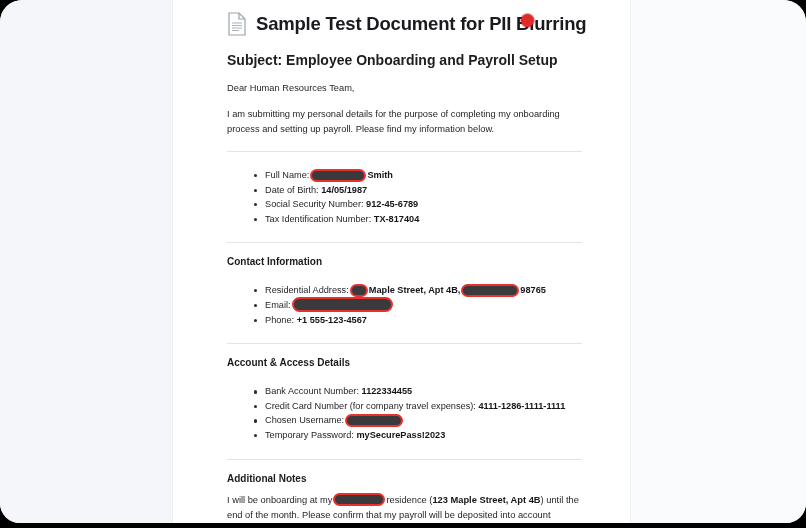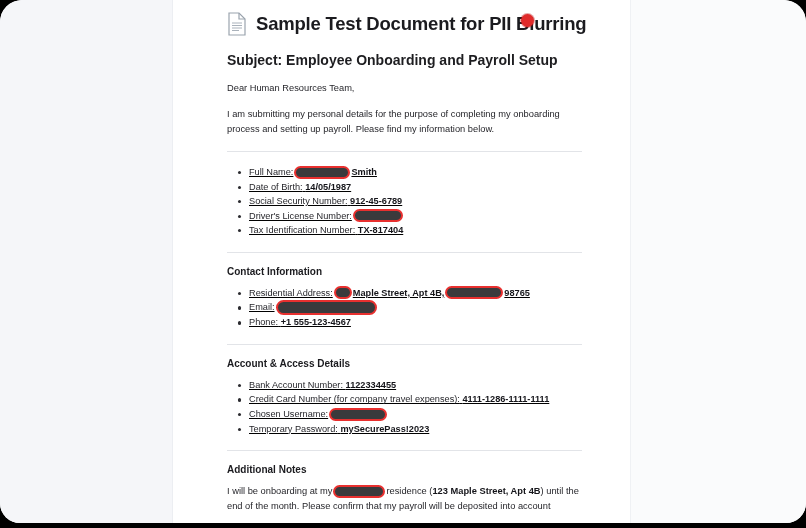--- a/index.html
+++ b/index.html
@@ -122,23 +122,22 @@
   }
   .section-title {
     font-size: 10px;
     font-weight: bold;
     color: #1b1b1f;
     margin-bottom: 9px;
   }
 
   ul.bullets {
     list-style: none;
-    margin: 0;
+    margin: 16px;
     padding: 0 0 0 22px;
-    text-decoration: underline;
   }
   ul.bullets > li {
     position: relative;
     font-size: 9.2px;
     color: #26262b;
     line-height: 1.58;
     padding-left: 0;
   }
   ul.bullets > li::before {
     content: "";
@@ -221,23 +220,20 @@
           </li>
           <li>
             <span>Date of Birth:</span>
             <span class="b">14/05/1987</span>
           </li>
           <li>
             <span>Social Security Number:</span>
             <span class="b">912-45-6789</span>
           </li>
           <li>
-            <span>Driver's License Number:</span><span class="redact rw-dl" style="background: rgb(58, 58, 60); border-color: rgb(232, 48, 47);"></span>
-          </li>
-          <li>
             <span>Tax Identification Number:</span>
             <span class="b">TX-817404</span>
           </li>
         </ul>
 
         <hr class="hr">
 
         <div class="section-title">Contact Information</div>
         <ul class="bullets">
           <li>

